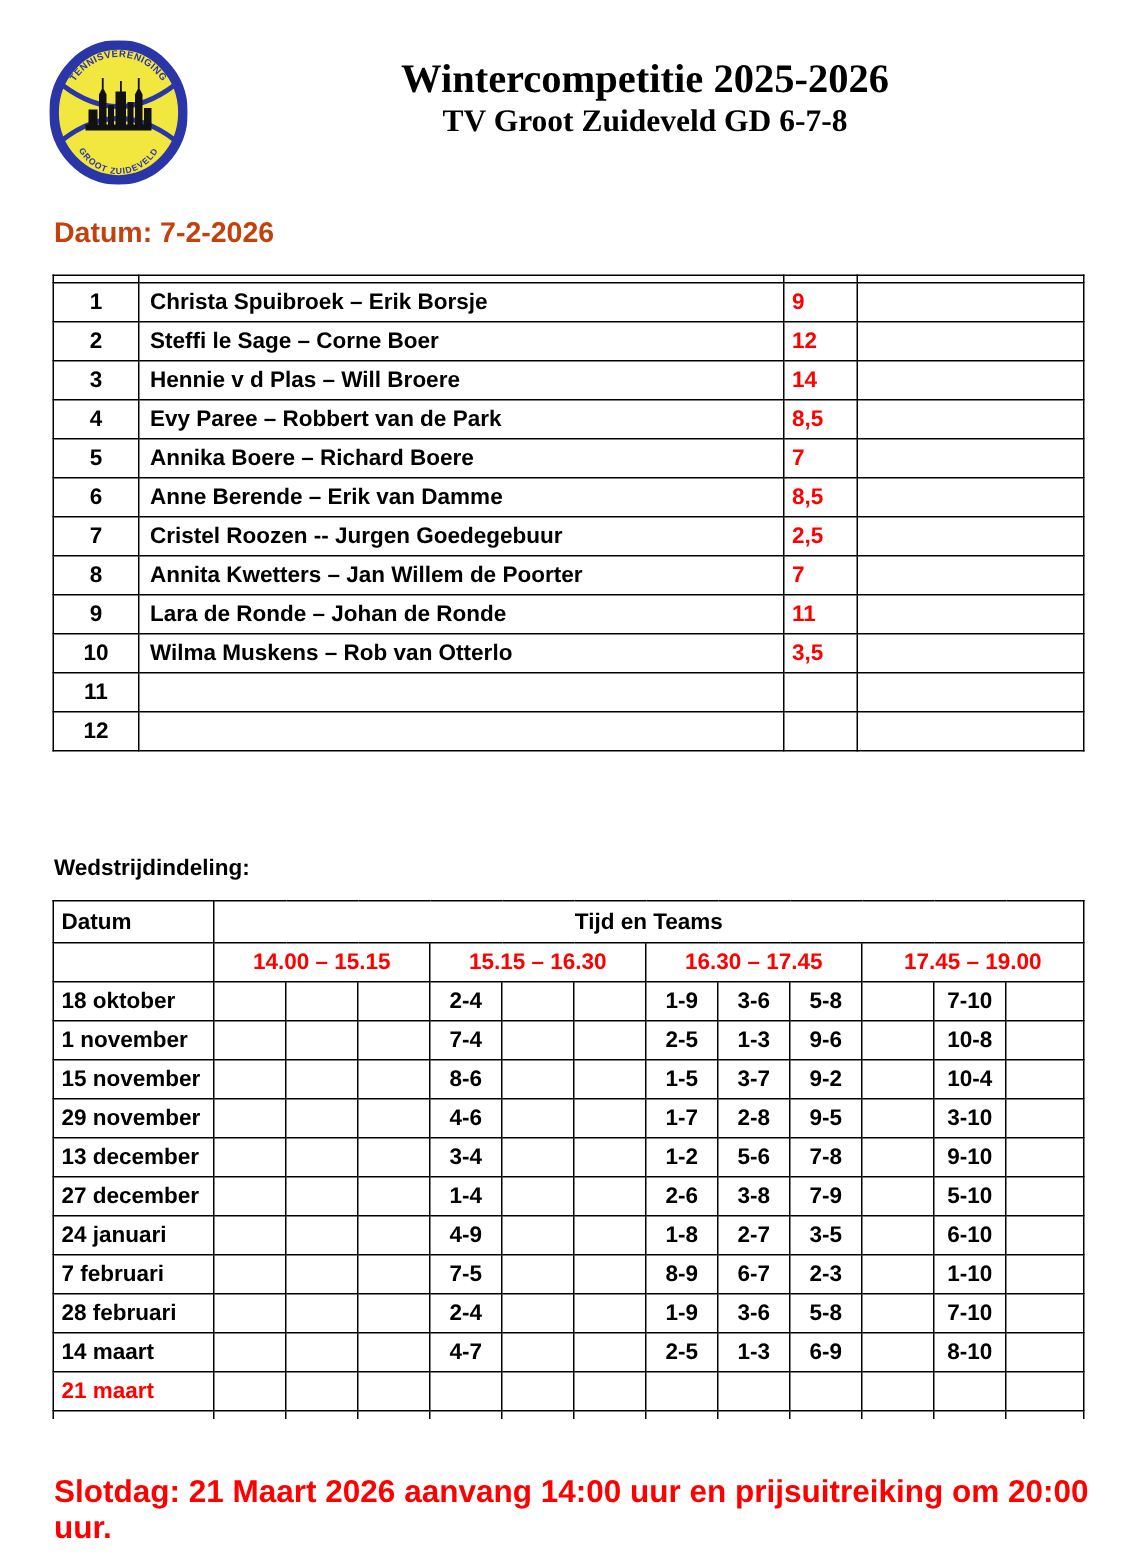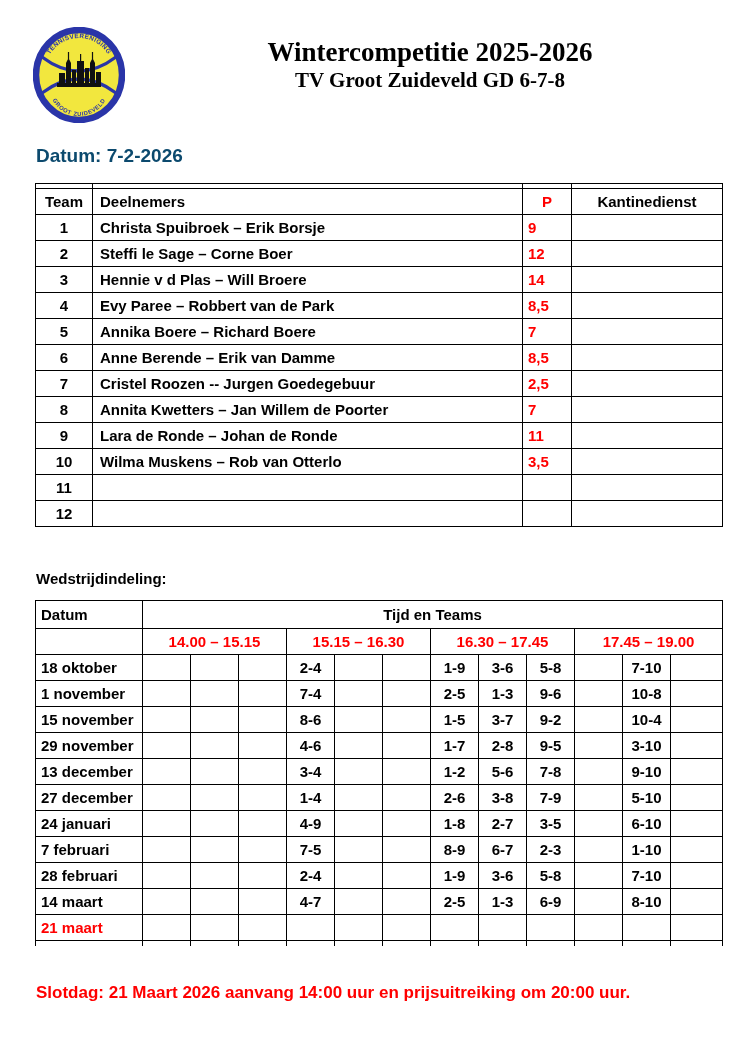--- a/index.html
+++ b/index.html
@@ -6,21 +6,21 @@
   body{
     width:753px;height:1041px;position:relative;background:#ffffff;
     font-family:"Liberation Sans",sans-serif;font-weight:bold;color:#000;
     overflow:hidden;
   }
   
   .logo{position:absolute;left:33px;top:27px;width:92px;height:96px;}
   .title-block{position:absolute;left:137px;top:36px;width:586px;text-align:center;font-family:Liberation Serif, serif;}
   .title-block h1{margin:0;font-size:27px;line-height:1.2;}
   .title-block h2{margin:0;font-size:21px;line-height:1.2;}
-  .date-heading{position:absolute;left:36px;top:145px;font-size:19px;color:#0c4a6e;}
+  .date-heading{position:absolute;left:36px;top:145px;font-size:19px;color:#c2410c;}
   
   table.t{border-collapse:collapse;table-layout:fixed;position:absolute;}
   table.t td,table.t th{
     border:1.5px solid #000;padding:0;margin:0;font-size:15px;font-weight:bold;
     white-space:nowrap;overflow:hidden;vertical-align:middle;
   }
   #teams-table{left:35px;top:183px;width:687px;}
   #teams-table tr{height:26px;}
   #teams-table tr.strip{height:4px;line-height:0;}
   #teams-table tr.strip td{height:4px;}
@@ -29,21 +29,21 @@
   .l{text-align:left;padding-left:7px !important;}
   .red{color:#FF0000;}
   .pv{text-align:left;padding-left:5px !important;color:#FF0000;}
   .schedule-label{position:absolute;left:36px;top:570px;font-size:15px;}
   #schedule-table{left:35px;top:600px;width:687px;}
   #schedule-table tr{height:26px;}
   #schedule-table tr.hdr1{height:28px;margin-left:18px;}
   #schedule-table tr.bstrip{height:5px;line-height:0;}
   #schedule-table tr.bstrip td{height:5px;border-bottom:none;}
   td.datecell{text-align:left;padding-left:5px !important;}
-  .footer-note{position:absolute;left:36px;top:983px;font-size:17px;color:#FF0000;}
+  .footer-note{position:absolute;left:36px;top:983px;font-size:21px;color:#FF0000;}
 </style>
 </head>
 <body>
 
 <svg class="logo" viewBox="0 0 92 96">
   <ellipse cx="46" cy="48" rx="43" ry="45" fill="#F2E73E" stroke="#2A35A8" stroke-width="6.5"></ellipse>
   <path d="M 9 30 Q 46 58 83 30" fill="none" stroke="#2A35A8" stroke-width="3.2"></path>
   <path d="M 9 66 Q 46 38 83 66" fill="none" stroke="#2A35A8" stroke-width="3.2"></path>
   <g fill="#111111">
     <rect x="24" y="56" width="44" height="4"></rect>
@@ -82,26 +82,20 @@
       <col style="width:49px">
       <col style="width:151px">
     </colgroup>
   <tbody>
     <tr class="strip">
       <td class="nb"></td>
         <td></td>
         <td></td>
         <td></td>
     </tr>
-    <tr>
-      <th class="c">Team</th>
-      <th class="l">Deelnemers</th>
-      <th class="c red">P</th>
-      <th class="c">Kantinedienst</th>
-    </tr>
   <tr>
         <td class="c">1</td>
         <td class="l">Christa Spuibroek – Erik Borsje</td>
         <td class="pv">9</td>
         <td class="c"></td>
       </tr>
       <tr>
         <td class="c">2</td>
         <td class="l">Steffi le Sage – Corne Boer</td>
         <td class="pv">12</td>

